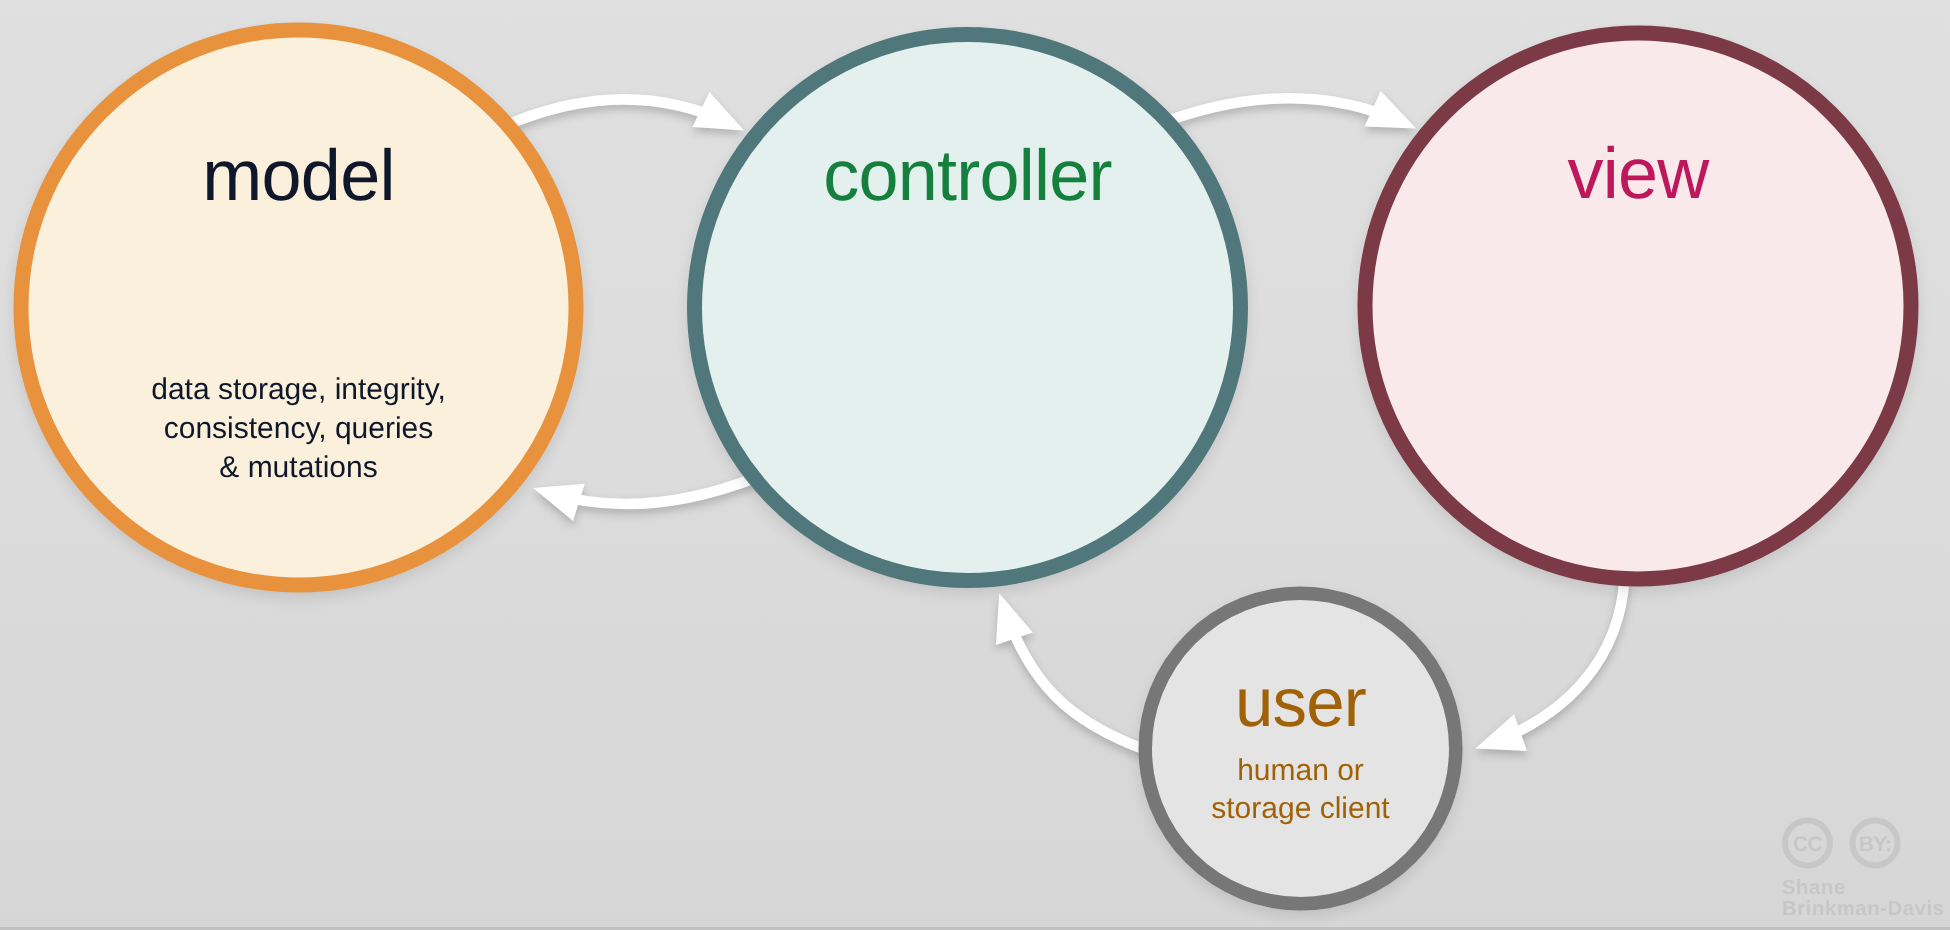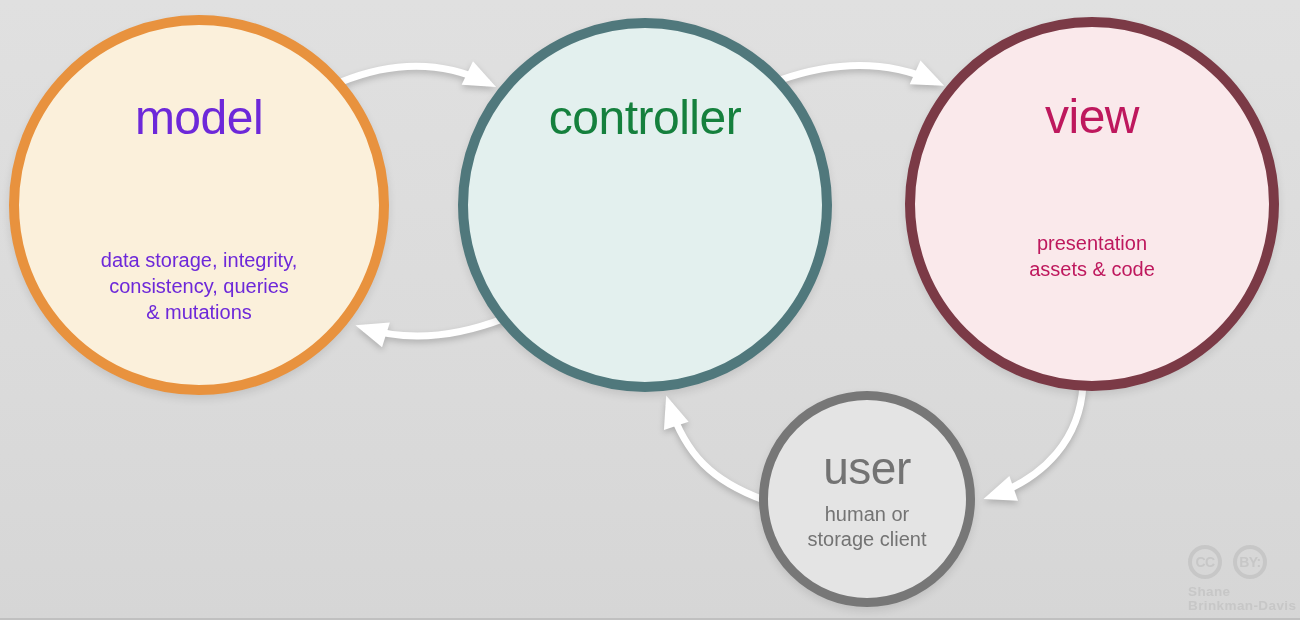--- a/index.html
+++ b/index.html
@@ -108,38 +108,36 @@
         <path d="M1,1 L33,14 L1,27 Z" fill="#FFFFFF"></path>
       </marker>
     </defs>
     <path d="M 341 82 Q 420 50 488 83" fill="none" stroke="#FFFFFF" stroke-width="7" marker-end="url(#head)"></path>
     <path d="M 780 80 Q 866 50 936 82" fill="none" stroke="#FFFFFF" stroke-width="7" marker-end="url(#head)"></path>
     <path d="M 505 318 Q 428 348 364 328" fill="none" stroke="#FFFFFF" stroke-width="7" marker-end="url(#head)"></path>
     <path d="M 1083 385 C 1080 438 1046 477 992 496" fill="none" stroke="#FFFFFF" stroke-width="7" marker-end="url(#head)"></path>
     <path d="M 764 500 C 712 481 686 455 669 404" fill="none" stroke="#FFFFFF" stroke-width="7" marker-end="url(#head)"></path>
   </svg>
 
-  <div class="node model" style="border-color: rgb(232, 146, 62); background-color: rgb(251, 240, 219); color: #6d28d9;">
+  <div class="node model" style="border-color: rgb(232, 146, 62); background-color: rgb(251, 240, 219); color: #0f172a;">
     <div class="title">model</div>
     <div class="desc">data storage, integrity,
 consistency, queries
 &amp; mutations</div>
   </div>
 
   <div class="node controller" style="border-color: rgb(80, 120, 124); background-color: rgb(227, 240, 238); color: #15803d;">
     <div class="title">controller</div>
   </div>
 
   <div class="node view" style="border-color: rgb(123, 58, 70); background-color: rgb(250, 233, 235); color: #be185d;">
     <div class="title">view</div>
-    <div class="desc">presentation
-assets &amp; code</div>
   </div>
 
-  <div class="node user" style="border-color: rgb(119, 119, 119); background-color: rgb(228, 228, 228); color: #737373;">
+  <div class="node user" style="border-color: rgb(119, 119, 119); background-color: rgb(228, 228, 228); color: #a16207;">
     <div class="title">user</div>
     <div class="desc">human or
 storage client</div>
   </div>
 
   <div class="attribution">
     <div class="badges">
       <span class="badge">CC</span>
       <span class="badge">BY:</span>
     </div>

